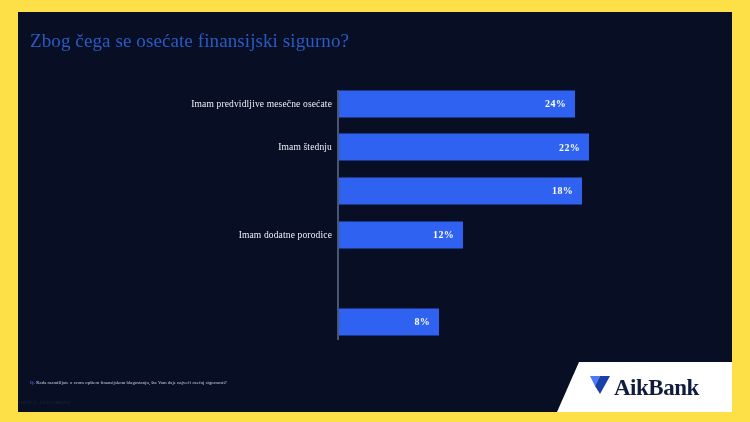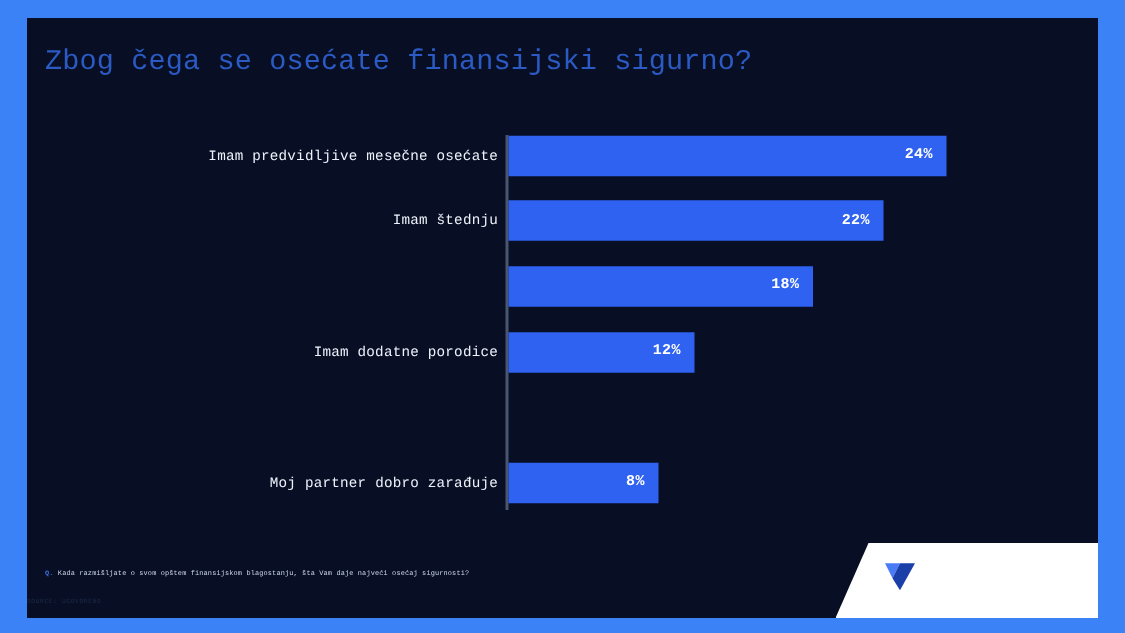--- a/index.html
+++ b/index.html
@@ -4,23 +4,23 @@
 <style>
   html, body {
     margin: 0;
     padding: 0;
     background: #ffffff;
   }
   #slide {
     position: relative;
     width: 750px;
     height: 422px;
-    background: #3b82f6;
+    background: #fde047;
     overflow: hidden;
-    font-family: Liberation Mono, monospace;
+    font-family: Liberation Serif, serif;
   }
   #panel {
     position: absolute;
     left: 18px;
     top: 12px;
     width: 714px;
     height: 400px;
     background: #080f24;
     overflow: hidden;
   }
@@ -144,52 +144,51 @@
   <div id="panel">
 
     <div id="title">Zbog čega se osećate finansijski sigurno?</div>
 
     <div id="chart">
       <div class="axis-line"></div>
       <div id="rows">
           <div class="row" style="top: 0px;">
             <div class="row-label">Imam predvidljive mesečne osećate</div>
             <div class="bar-wrap">
-              <div class="bar" style="width: 292px; background: rgb(47, 98, 240);">
+              <div class="bar" style="width: 236px; background: rgb(47, 98, 240);">
                 <span class="bar-value">24%</span>
               </div>
             </div>
           </div>
           <div class="row" style="top: 43.6px;">
             <div class="row-label">Imam štednju</div>
             <div class="bar-wrap">
               <div class="bar" style="width: 250px; background: rgb(47, 98, 240);">
                 <span class="bar-value">22%</span>
               </div>
             </div>
           </div>
           <div class="row" style="top: 87.2px;">
             <div class="bar-wrap">
-              <div class="bar" style="width: 203px; background: rgb(47, 98, 240);">
+              <div class="bar" style="width: 243px; background: rgb(47, 98, 240);">
                 <span class="bar-value">18%</span>
               </div>
             </div>
           </div>
           <div class="row" style="top: 130.8px;">
             <div class="row-label">Imam dodatne porodice</div>
             <div class="bar-wrap">
               <div class="bar" style="width: 124px; background: rgb(47, 98, 240);">
                 <span class="bar-value">12%</span>
               </div>
             </div>
           </div>
           <div class="row" style="top: 174.4px;">
           </div>
           <div class="row" style="top: 218px;">
-            <div class="row-label">Moj partner dobro zarađuje</div>
             <div class="bar-wrap">
               <div class="bar" style="width: 100px; background: rgb(47, 98, 240);">
                 <span class="bar-value">8%</span>
               </div>
             </div>
           </div>
         </div>
     </div>
 
     <div id="footnote">
@@ -200,17 +199,18 @@
     <div id="credit">SOURCE: UGOVORENO</div>
 
     <div id="logo-panel">
       <div id="logo-inner">
         <span>
           <svg width="22" height="20" viewBox="0 0 22 20">
             <polygon points="1,1 11,1 6,11" fill="#4a7bf7"></polygon>
             <polygon points="11,1 21,1 11,19 6,11" fill="#1b3fa8"></polygon>
           </svg>
         </span>
+        <span id="logo-text">AikBank</span>
       </div>
     </div>
 
   </div>
 </div>
 
 </body></html>

